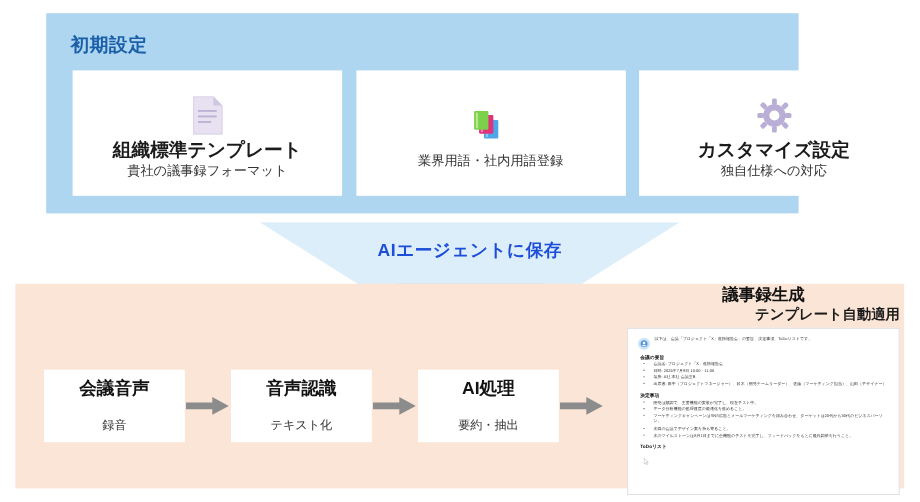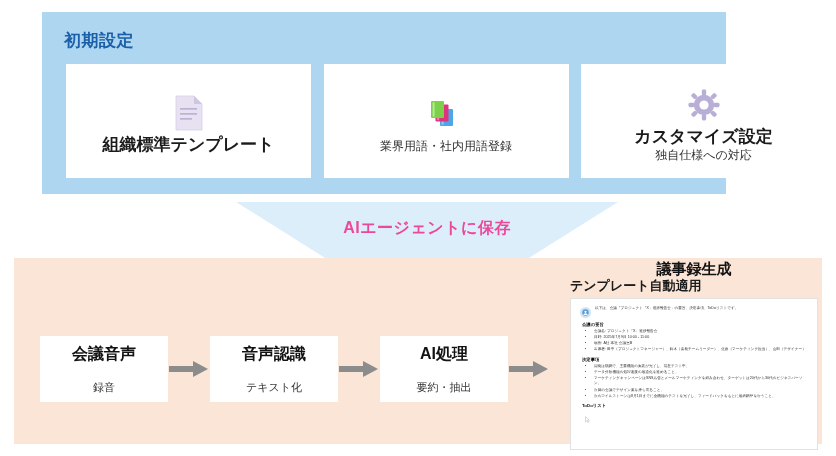--- a/index.html
+++ b/index.html
@@ -91,21 +91,21 @@
     height: 120px;
   }
   .arrow-label {
     position: absolute;
     left: 236px;
     top: 218px;
     width: 382px;
     text-align: center;
     font-size: 16px;
     font-weight: bold;
-    color: #ec4899;
+    color: #1d4ed8;
     letter-spacing: 0.5px;
     z-index: 6;
     white-space: nowrap;
   }
 
   
   .section-orange {
     position: absolute;
     left: 14px;
     top: 258px;
@@ -176,21 +176,21 @@
   }
   .output-title {
     text-align: center;
     font-size: 15px;
     font-weight: bold;
     color: #121212;
     line-height: 1.18;
     white-space: nowrap;
   }
   .output-sub {
-    text-align: left;
+    text-align: right;
     font-size: 13px;
     font-weight: bold;
     color: #1b1b1b;
     line-height: 1.18;
     margin-top: 0px;
     white-space: nowrap;
   }
   .doc-card {
     margin-top: 5px;
     width: 248px;
@@ -266,20 +266,21 @@
         <div class="card-icon">
           <svg width="30" height="36" viewBox="0 0 30 36">
             <path d="M2 1 H20 L28 9 V35 H2 Z" fill="#e7e1f2" stroke="#d6cfe8" stroke-width="0.8"></path>
             <path d="M20 1 L28 9 H20 Z" fill="#cfc6e2"></path>
             <rect x="6" y="13" width="17" height="1.7" fill="#bcb2d4"></rect>
             <rect x="6" y="18" width="17" height="1.7" fill="#bcb2d4"></rect>
             <rect x="6" y="23" width="12" height="1.7" fill="#bcb2d4"></rect>
           </svg>
         </div>
         <div class="card-title">組織標準テンプレート</div>
+        <div class="card-sub">貴社の議事録フォーマット</div>
       </div>
 
       <div class="card">
         <div class="card-icon">
           <svg width="34" height="34" viewBox="0 0 34 34">
             <rect x="11" y="11" width="13" height="17" rx="1" fill="#4da6e8"></rect>
             <rect x="12.6" y="12.4" width="2" height="14.2" fill="#8fc9f2"></rect>
             <rect x="6.5" y="6.5" width="13" height="17" rx="1" fill="#e0337e"></rect>
             <rect x="8.1" y="7.9" width="2" height="14.2" fill="#f07fb0"></rect>
             <rect x="2" y="3" width="13" height="17" rx="1" fill="#7bd14a"></rect>

